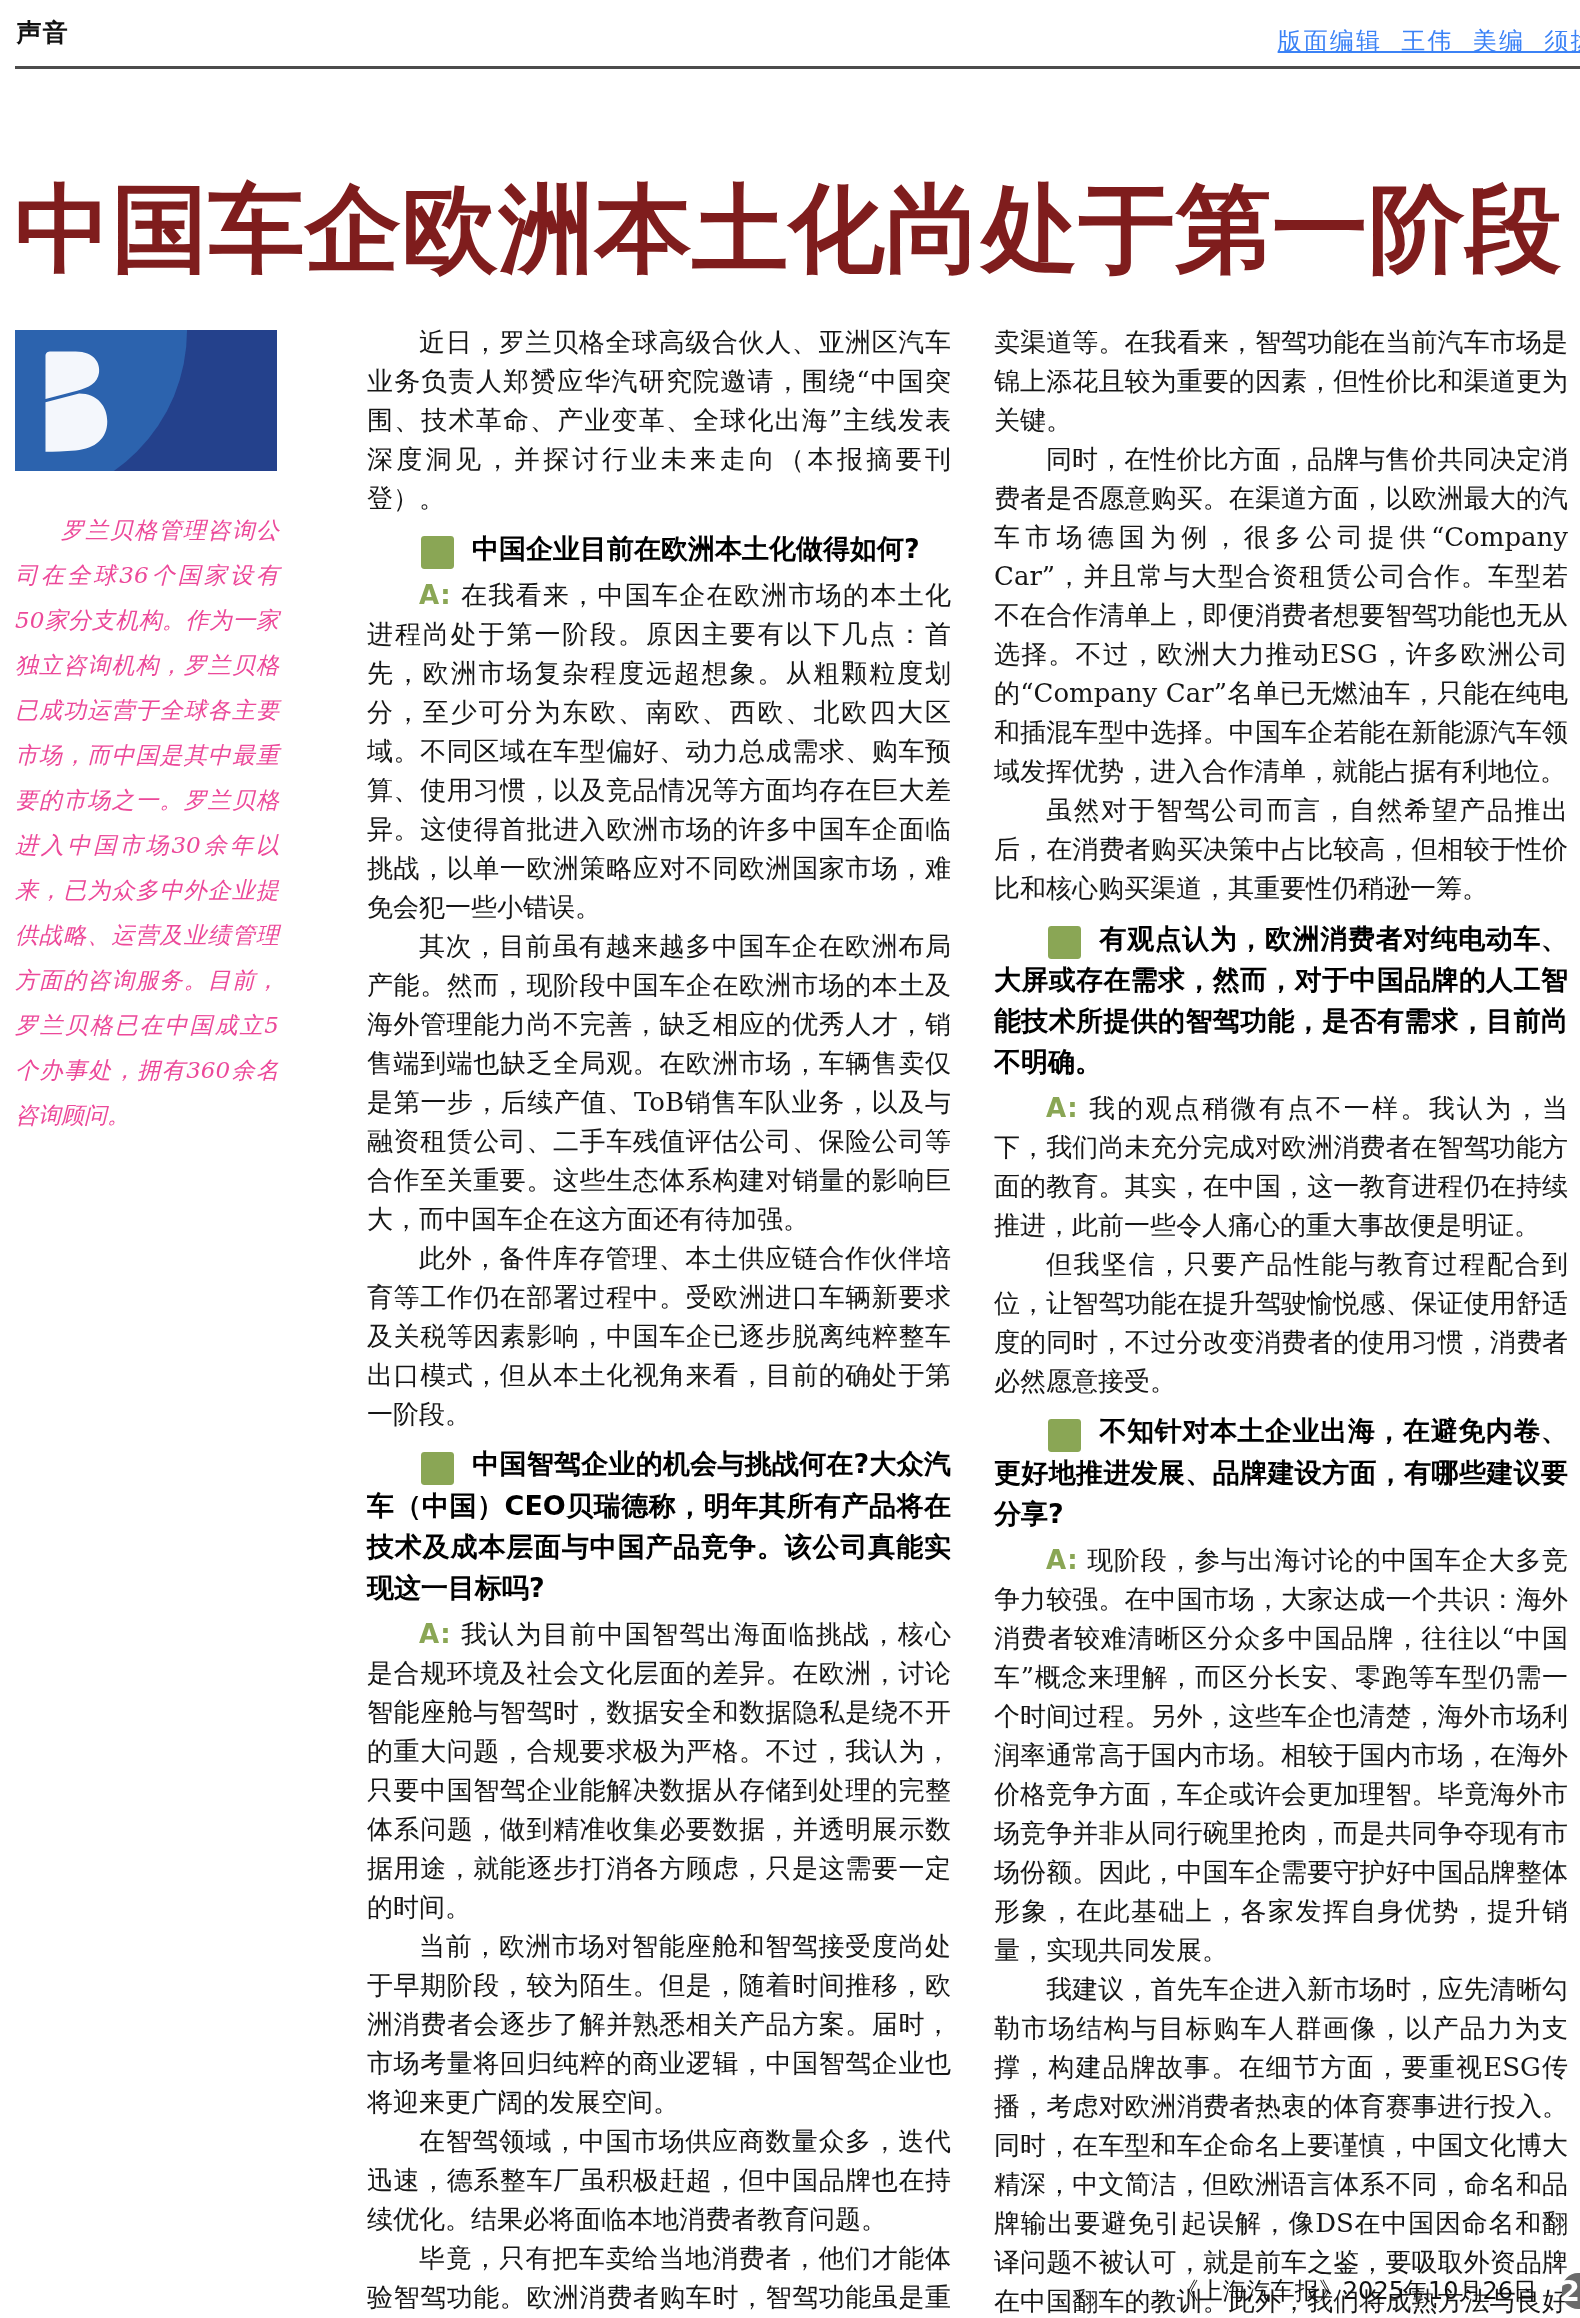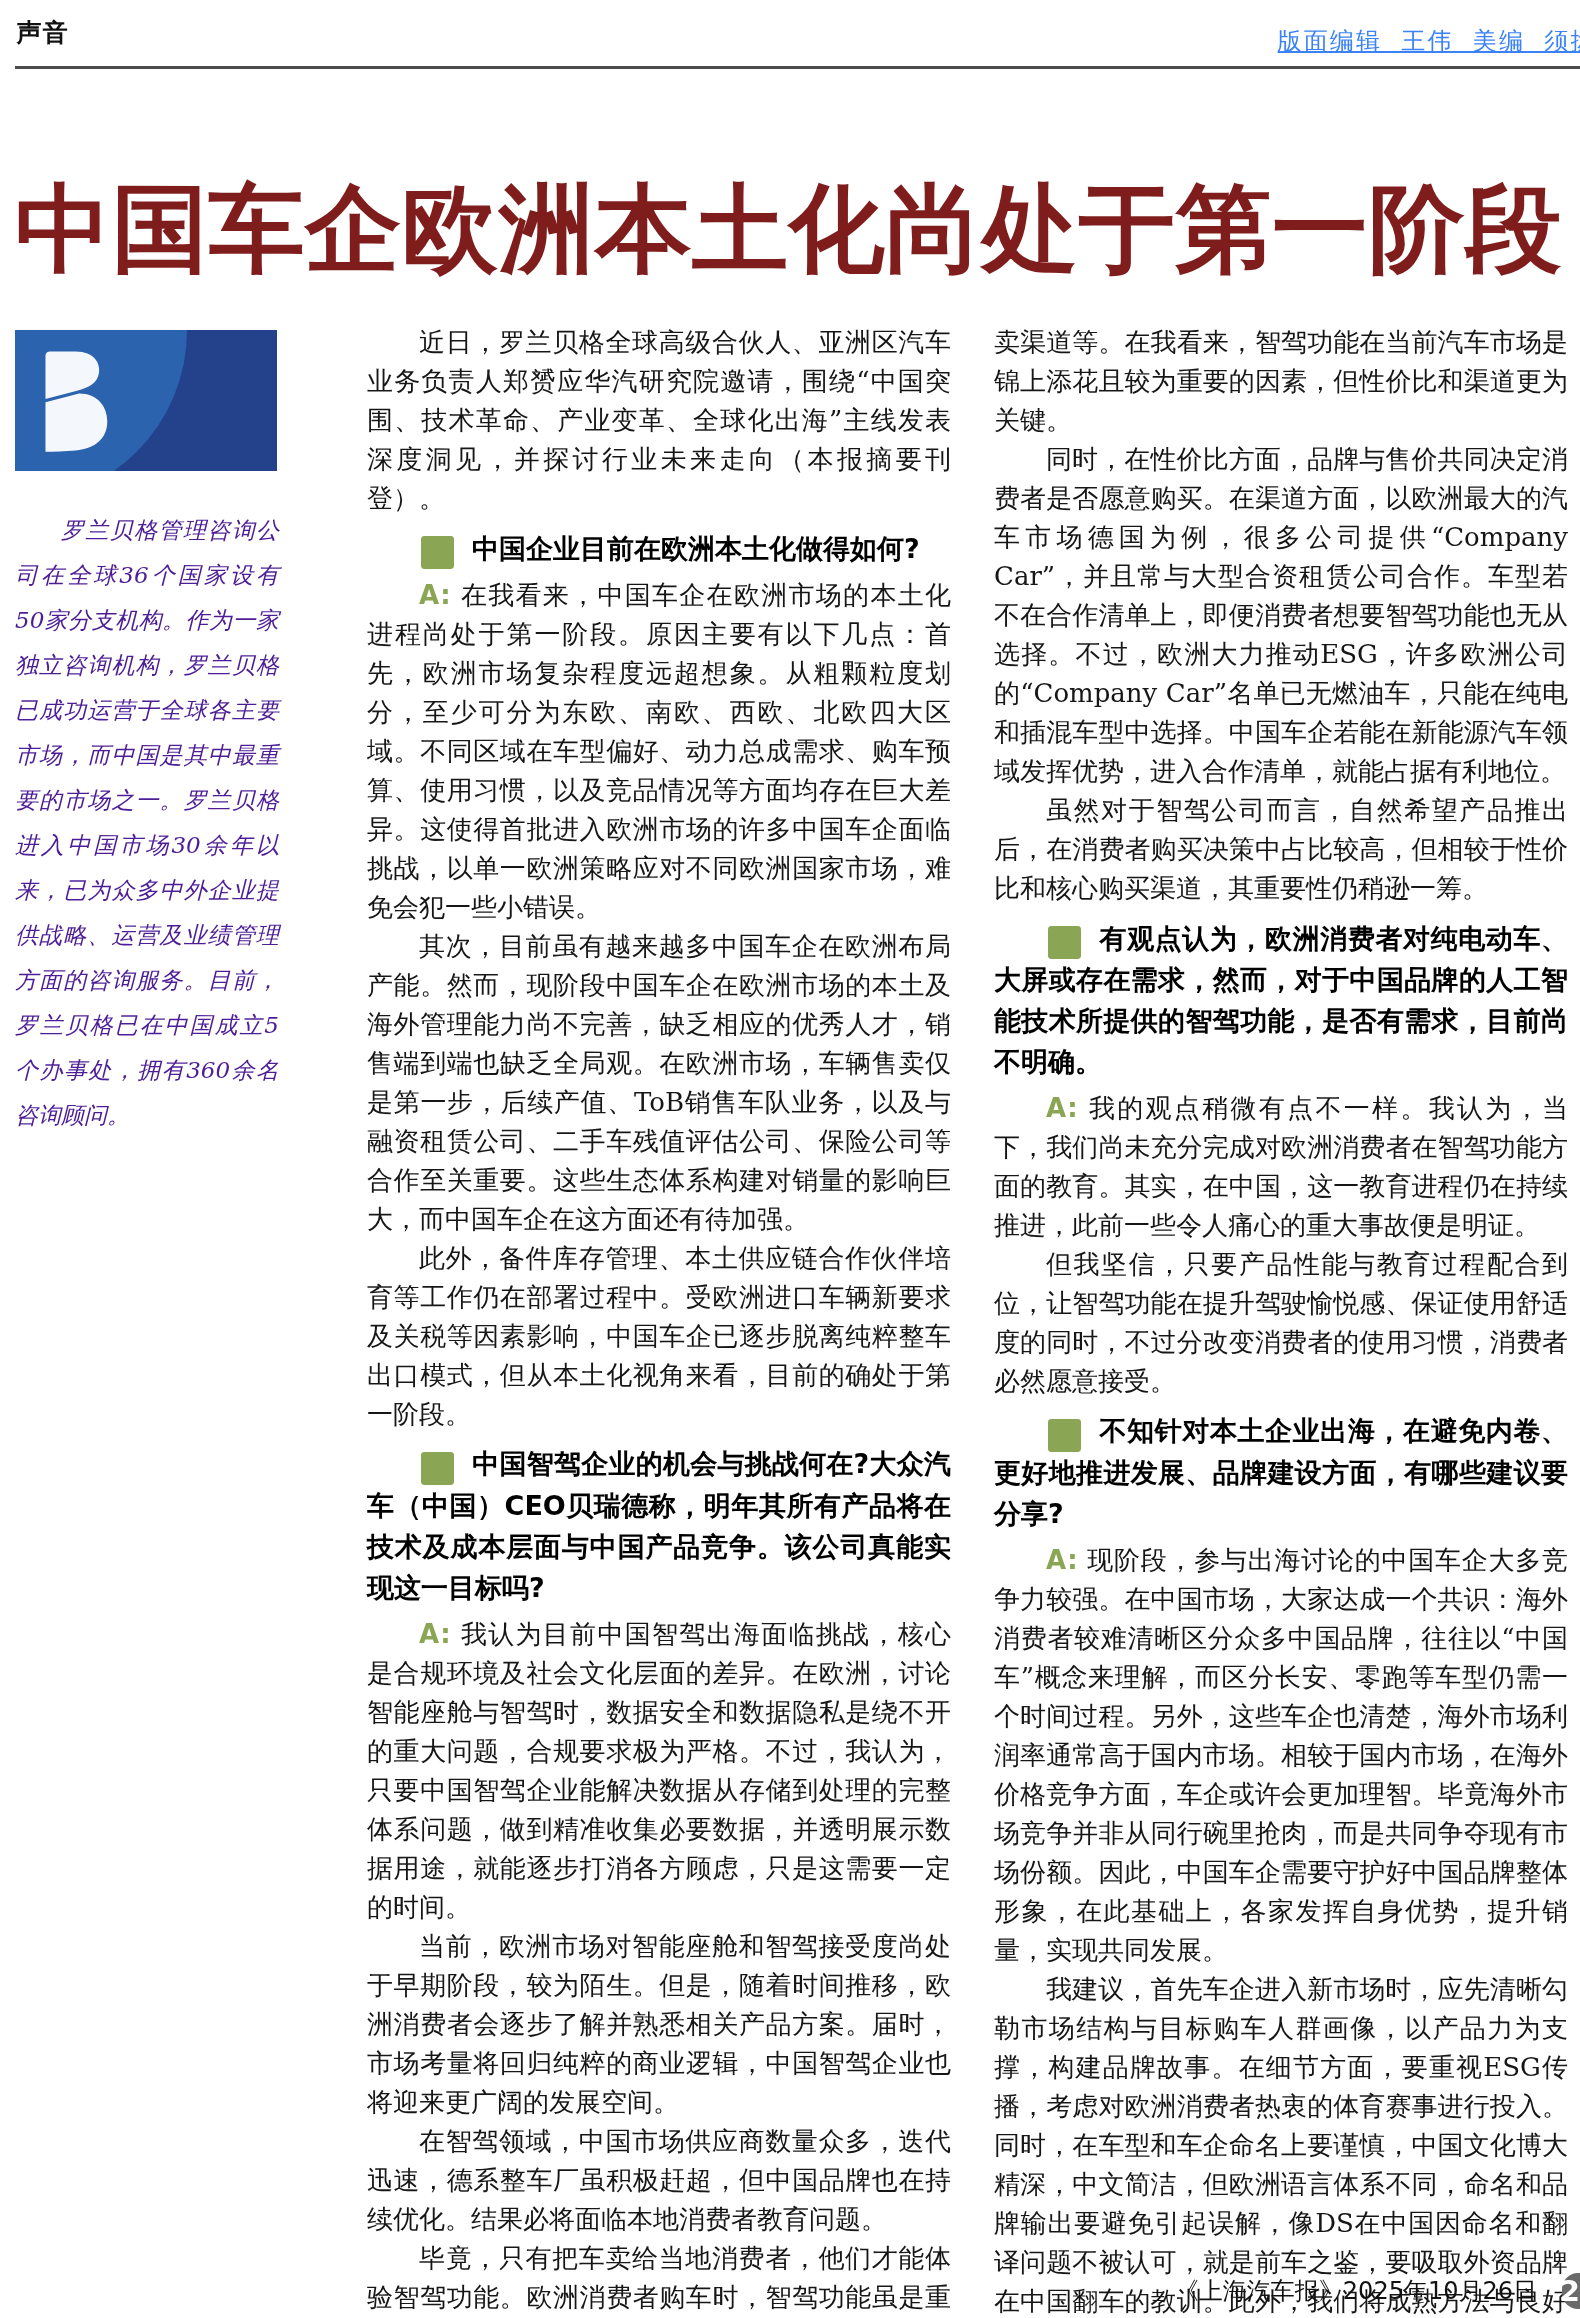--- a/index.html
+++ b/index.html
@@ -50,21 +50,21 @@
     position:absolute;left:-171px;top:-171px;width:343px;height:343px;
     border-radius:50%;background:#2c63ae;
   }
   .rb-logo svg{position:absolute;left:25px;top:18px;}
   
   .sidebar-bio{
     position:absolute;left:15px;top:508px;width:264px;
     font-style:italic;
     font-size:23px;line-height:45px;
     text-align:justify;text-indent:2em;
-    color:#4c1d95;
+    color:#ec4899;
   }
   
   .col{
     position:absolute;top:323px;
     font-size:26px;line-height:39px;
     text-align:justify;color:#161616;
   }
   .col-middle{left:367px;width:584px;}
   .col-right{left:994px;width:574px;}
   .col p{margin:0;text-indent:2em;}

